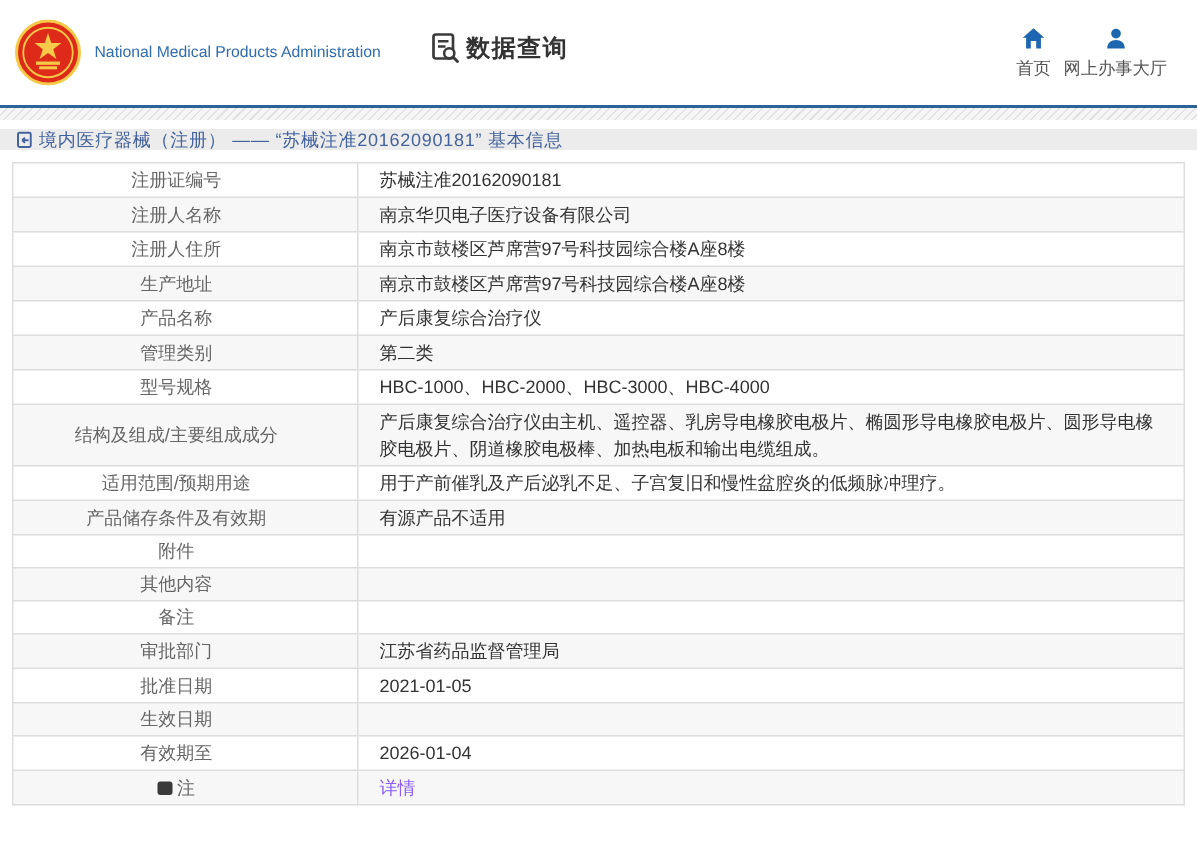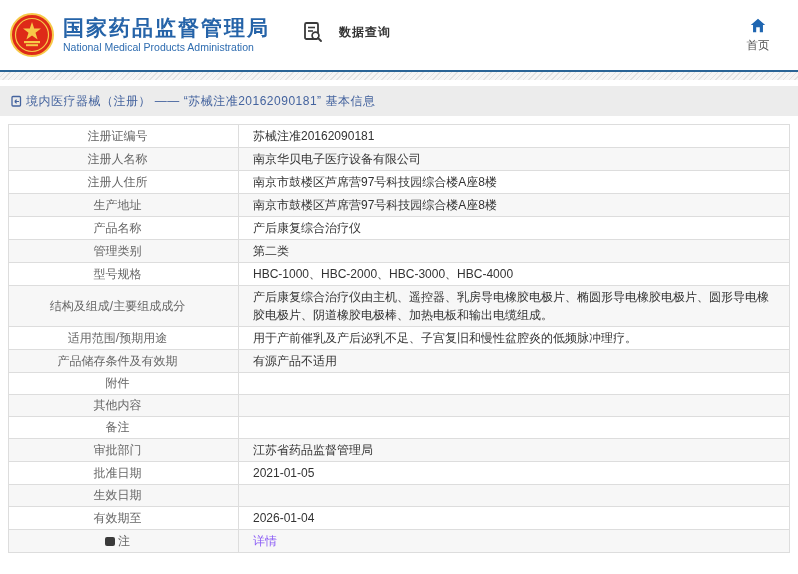--- a/index.html
+++ b/index.html
@@ -10,33 +10,33 @@
   }
 
   
   .header { height:72px; display:flex; align-items:center; padding:0 20px 0 10px; background:#fff; border-bottom:2px solid #2a6496; }
   .logo-block { display:flex; align-items:center; cursor:pointer; }
   .emblem { width:44px; height:44px; flex:0 0 auto; }
   .title-block { margin-left:9px; }
   .site-title { color:#2563a8; font-size:21px; font-weight:bold; letter-spacing:2px; line-height:24px; }
   .site-subtitle { color:#2e6cb0; font-size:10.5px; line-height:14px; }
   .section-block { display:flex; align-items:center; margin-left:32px; margin-top:-6px; }
-  .section-label { font-size:12px; font-weight:bold; color:#333; margin-left:15px; letter-spacing:1px; }
+  .section-label { font-size:16px; font-weight:bold; color:#333; margin-left:3px; letter-spacing:1px; }
   .header-nav { margin-left:auto; display:flex; }
   .nav-item { display:flex; flex-direction:column; align-items:center; cursor:pointer; min-width:40px; }
   .nav-item svg { width:18px; height:18px; }
   .nav-label { font-size:11.5px; color:#555; margin-top:3px; white-space:nowrap; }
 
   
   .hatch-strip { height:8px;
     background:repeating-linear-gradient(135deg,#f5f5f5 0 3px,#e2e2e2 3px 4px); }
   .gap-white { height:6px; background:#fff; }
 
   
-  .breadcrumb-bar { height:30px; background:#ececec; display:flex; align-items:center; padding:0 10px; }
+  .breadcrumb-bar { height:14px; background:#ececec; display:flex; align-items:center; padding:0 10px; }
   .breadcrumb-bar .back-ic { display:inline-flex; margin-right:4px; cursor:pointer; }
   .breadcrumb-text { font-size:12px; color:#44639e; letter-spacing:0.5px; }
 
   
   .content { padding:8px 8px 0 8px; }
   table.info { width:100%; border-collapse:collapse; table-layout:fixed; }
   table.info td { border:1px solid #ddd; font-size:12px; vertical-align:middle; }
   table.info tr { height:22px; }
   table.info tr.tall { height:40px; }
   table.info tr:nth-child(even) { background:#f7f7f7; }
@@ -52,21 +52,20 @@
 <div class="header">
   <div class="logo-block">
     <svg class="emblem" viewBox="0 0 44 44">
       <circle cx="22" cy="22" r="21" fill="#de2a18" stroke="#f7c948" stroke-width="2"></circle>
       <circle cx="22" cy="22" r="16.5" fill="none" stroke="#f7c948" stroke-width="1.2"></circle>
       <polygon fill="#f7c948" points="22,9 24.2,15.6 31,15.6 25.5,19.8 27.6,26.4 22,22.4 16.4,26.4 18.5,19.8 13,15.6 19.8,15.6"></polygon>
       <rect x="14" y="28" width="16" height="2.2" fill="#f7c948"></rect>
       <rect x="16" y="31.2" width="12" height="2" fill="#f7c948"></rect>
     </svg>
     <div class="title-block">
-      <div class="site-title">国家药品监督管理局</div>
       <div class="site-subtitle">National Medical Products Administration</div>
     </div>
   </div>
 
   <div class="section-block">
     <svg width="22" height="22" viewBox="0 0 22 22">
       <rect x="3" y="2" width="13" height="16" rx="1.5" fill="none" stroke="#3a3a3a" stroke-width="1.8"></rect>
       <line x1="6" y1="6.5" x2="13" y2="6.5" stroke="#3a3a3a" stroke-width="1.6"></line>
       <line x1="6" y1="10" x2="11" y2="10" stroke="#3a3a3a" stroke-width="1.6"></line>
       <circle cx="13.5" cy="14.5" r="3.4" fill="#fff" stroke="#3a3a3a" stroke-width="1.7"></circle>
@@ -74,20 +73,27 @@
     </svg>
     <span class="section-label">数据查询</span>
   </div>
 
   <div class="header-nav">
     <div class="nav-item">
       <svg viewBox="0 0 20 20">
         <path d="M10 2 L18 9 H15.5 V17 H12 V11.5 H8 V17 H4.5 V9 H2 Z" fill="#1f66b1"></path>
       </svg>
       <span class="nav-label">首页</span>
+    </div>
+    <div class="nav-item">
+      <svg viewBox="0 0 20 20">
+        <circle cx="10" cy="6" r="3.6" fill="#1f66b1"></circle>
+        <path d="M3.5 17 C3.5 12.8 6.4 10.8 10 10.8 C13.6 10.8 16.5 12.8 16.5 17 Z" fill="#1f66b1"></path>
+      </svg>
+      <span class="nav-label">网上办事大厅</span>
     </div>
   </div>
 </div>
 
 <div class="hatch-strip"></div>
 <div class="gap-white"></div>
 
 <div class="breadcrumb-bar">
   <span class="back-ic">
     <svg width="12" height="12" viewBox="0 0 12 12">

